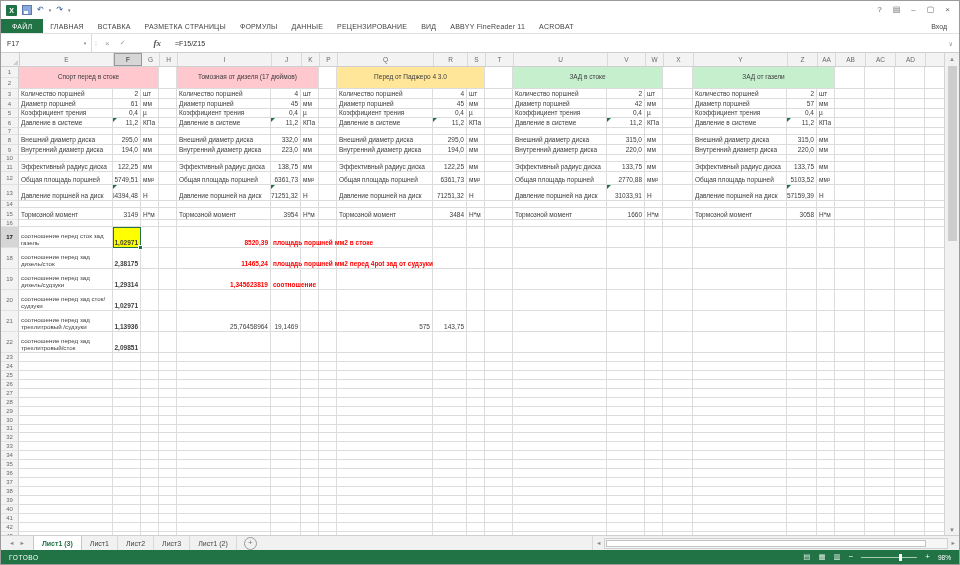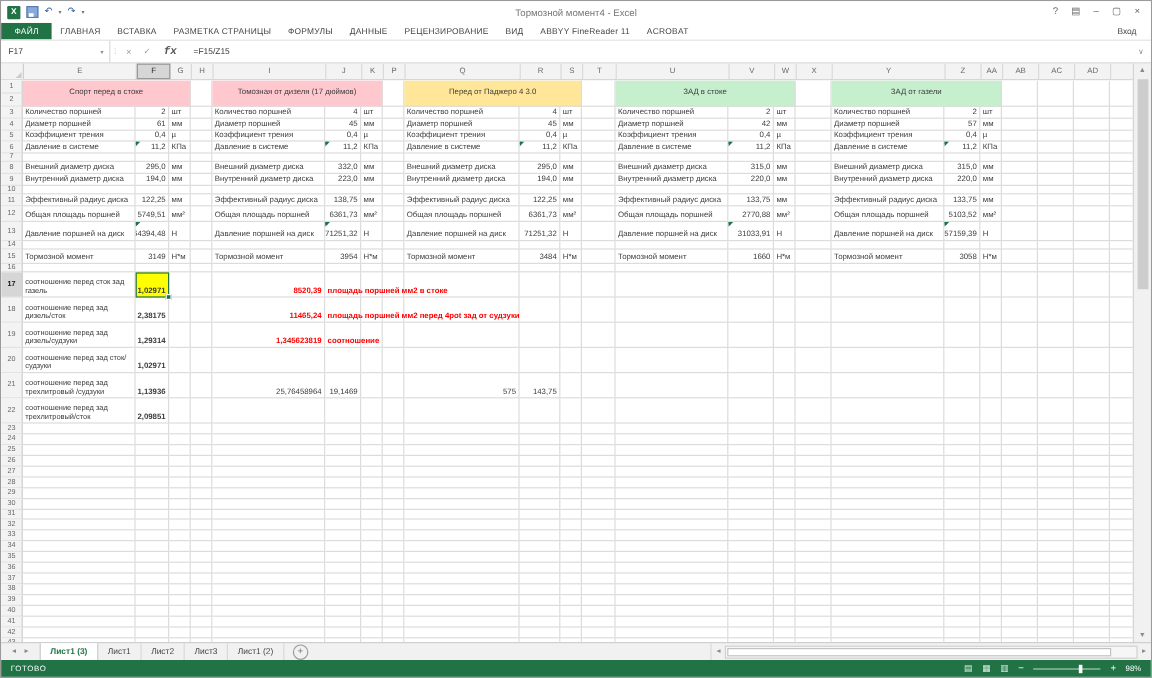--- a/index.html
+++ b/index.html
@@ -29,21 +29,21 @@
   
   .formularow{height:18px;flex:0 0 18px;display:flex;align-items:center;border-top:1px solid #e3e3e3;
     border-bottom:1px solid #cfcfcf;background:#fff;}
   .namebox{width:78px;height:100%;display:flex;align-items:center;font-size:7px;color:#333;
     padding-left:6px;box-sizing:border-box;}
   .nbarrow{font-size:5px;color:#888;width:12px;height:100%;display:flex;align-items:center;
     justify-content:center;border-right:1px solid #dadada;}
   .fsep{color:#c9c9c9;font-size:7px;padding:0 3px;}
   .fbtn{font-size:8px;color:#a0a0a0;padding:0 5px;}
   .fok{font-size:7px;color:#a0a0a0;padding:0 5px;}
-  .fx{font-style:italic;font-weight:bold;font-family:Liberation Mono, monospace;font-size:9px;color:#555;padding:0 6px;}
+  .fx{font-style:italic;font-weight:bold;font-family:Liberation Serif, serif;font-size:9px;color:#555;padding:0 6px;margin-left:17px;}
   .formulatext{flex:1;font-size:7px;color:#333;padding-left:8px;}
   .fbchevron{font-size:6px;color:#888;padding-right:6px;}
 
   
   .main{flex:1 1 auto;display:flex;min-height:0;}
   .sheetarea{flex:1 1 auto;display:flex;flex-direction:column;min-width:0;}
   .colheads{height:13px;flex:0 0 13px;display:flex;background:#f3f3f3;border-bottom:1px solid #cfcfcf;}
   .corner{width:18px;flex:0 0 18px;border-right:1px solid #cfcfcf;position:relative;background:#f3f3f3;}
   .corner::after{content:'';position:absolute;right:1px;bottom:1px;
     border-left:5px solid transparent;border-bottom:5px solid #cdcdcd;}
@@ -127,21 +127,20 @@
 
   <div class="titlebar">
     <div class="qat">
       <span class="xlogo">X</span>
       <span class="flop"></span>
       <span class="qbtn">↶</span>
       <span class="qdrop">▾</span>
       <span class="qbtn">↷</span>
       <span class="qdrop">▾</span>
     </div>
-    <div class="wintitle">Тормозной момент4 - Excel</div>
     <div class="winbtns">
       <span>?</span>
       <span>▤</span>
       <span>–</span>
       <span>▢</span>
       <span>×</span>
     </div>
   </div>
 
   <div class="ribbonrow">

